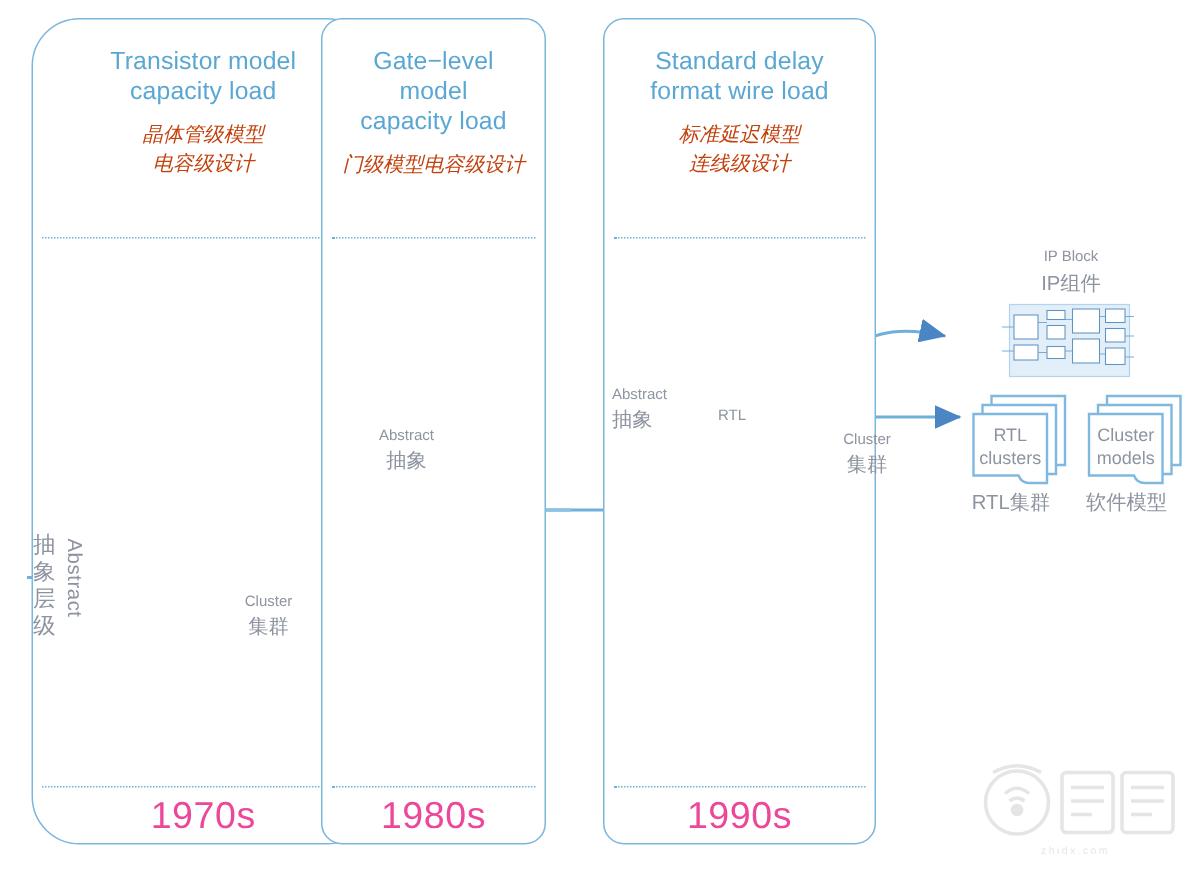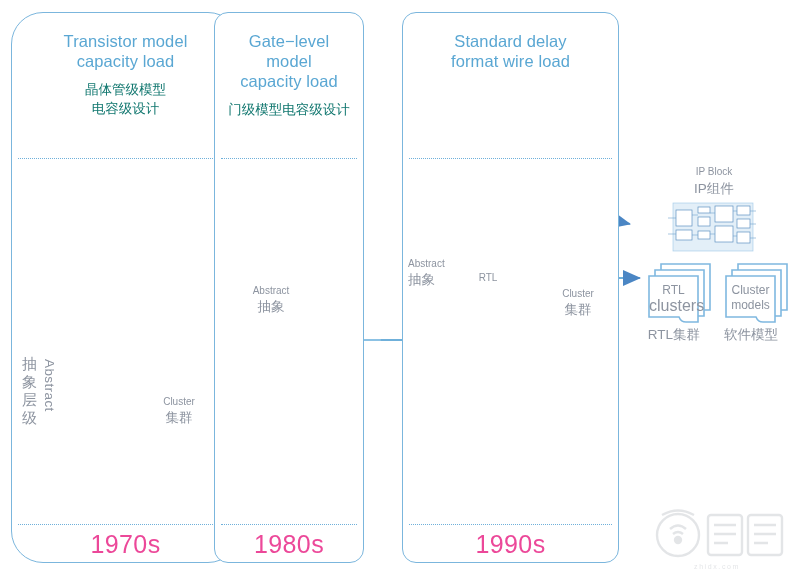--- a/index.html
+++ b/index.html
@@ -14,46 +14,47 @@
 
   
   .card{
     position:absolute;
     top:12px;height:551px;
     border:1.6px solid #7bb6dd;
     border-radius:14px;
     background:#ffffff;
     box-sizing:border-box;
   }
-  #card0{left:11px;width:229px;border-radius:32px;}
+  #card0{left:21px;width:229px;border-radius:32px;}
   #card1{left:214px;width:150px;}
-  #card2{left:402px;width:217px;}
+  #card2{left:402px;width:182px;}
   #card3{left:590px;width:198px;}
 
   
   .hdr{
     position:absolute;left:0;right:0;top:0;
     box-sizing:border-box;
     padding:18px 10px 0 10px;
     text-align:center;
   }
   .hdr-en{
     color:#5aa7d3;
     font-size:16.5px;
     line-height:20px;
     letter-spacing:.1px;
     white-space:pre-line;
   }
   #card3 .hdr-en{font-size:15.2px;line-height:19px;}
   .hdr-cn{
-    color:#0f766e;
+    color:#c2410c;
     font-size:13.5px;
     line-height:19px;
     margin-top:9px;
     white-space:pre-line;
+    font-style:italic;
   }
   #card3 .hdr-cn{font-size:12.5px;line-height:18px;margin-top:7px;}
 
   
   .dotted{
     position:absolute;left:6px;right:6px;
     border-top:1.7px dotted #6fb0da;
     height:0;
   }
   .dot-top{top:145px;}
@@ -308,20 +309,22 @@
     </div>
     <div class="dotted dot-top"></div>
     <div class="dotted dot-bot"></div>
     <div class="year">1980s</div>
   </div>
 
   <div class="card" id="card2">
     <div class="hdr">
       <div class="hdr-en">Standard delay
 format wire load</div>
+      <div class="hdr-cn">标准延迟模型
+连线级设计</div>
     </div>
     <div class="dotted dot-top"></div>
     <div class="dotted dot-bot"></div>
     <div class="year">1990s</div>
   </div>
 
 
   <div class="axis-wrap">
     <div class="axis-cn">抽象层级</div>
     <div class="axis-en">Abstract</div>
@@ -351,21 +354,21 @@
     <span class="cn">集群</span>
   </div>
 
   <div class="lbl" style="left:650px;top:163px;width:128px;line-height:17px;">
     <span class="en">IP Block</span>
     <span class="cn">IP组件</span>
   </div>
 
   <div class="lbl" style="left:649px;top:283px;width:49px;line-height:15px;">
     <span class="en" style="color:#8d94a0;font-size:12px;">RTL</span>
-    <span class="cn" style="color:#8d94a0;font-size:16px;">clusters</span>
+    <span class="cn" style="color:#8d94a0;font-size:12px;">clusters</span>
   </div>
 
   <div class="lbl" style="left:726px;top:283px;width:49px;line-height:15px;">
     <span class="en" style="color:#8d94a0;font-size:12px;">Cluster</span>
     <span class="cn" style="color:#8d94a0;font-size:12px;">models</span>
   </div>
 
   <div class="lbl" style="left:640px;top:327px;width:68px;">
     <span class="cn">RTL集群</span>
   </div>

